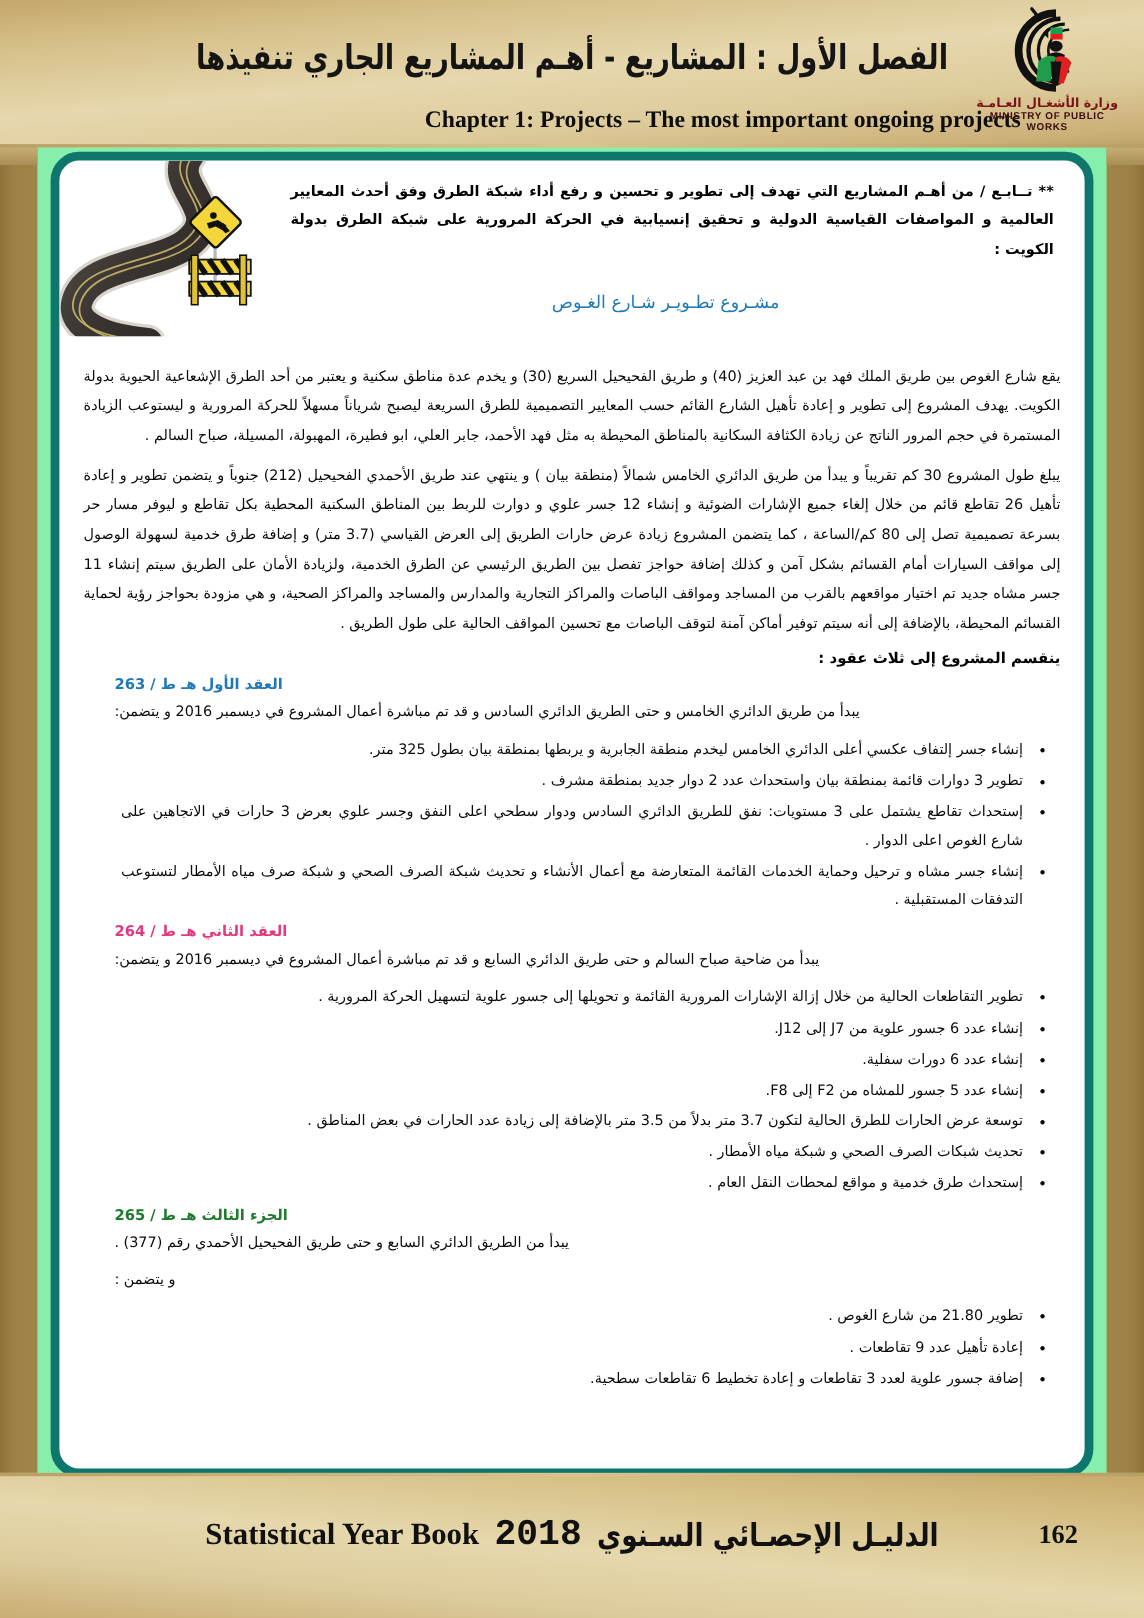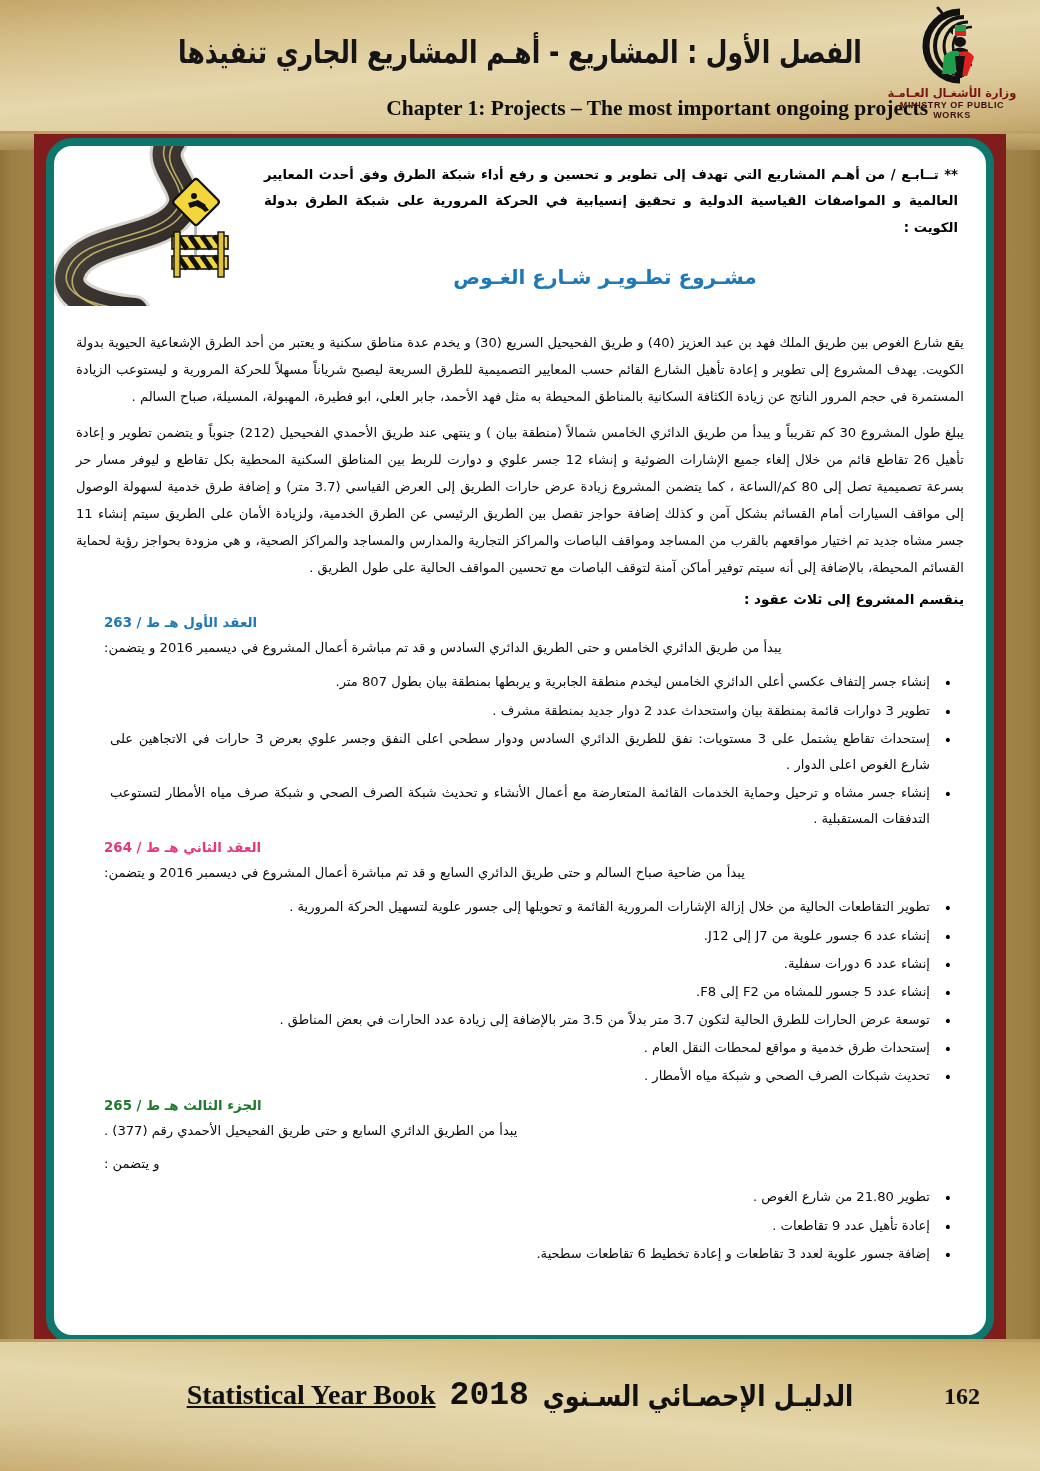--- a/index.html
+++ b/index.html
@@ -9,21 +9,21 @@
     background: #ffffff;
   }
   body {
     font-family: "Liberation Serif", "DejaVu Serif", serif;
   }
   .page {
     position: relative;
     width: 1040px;
     height: 1471px;
     overflow: hidden;
-    background: #7f1d1d;
+    background: #86efac;
   }
 
   
   .header-band {
     position: absolute;
     left: 0; top: 0;
     width: 1040px;
     height: 134px;
     background: linear-gradient(180deg,
         #bfa濾 0%, #c8ab6e 0%, #d8c28c 18%, #e4d2a4 45%,
@@ -125,21 +125,21 @@
     position:absolute;
     left:0; right:0; top:38px;
     display:flex;
     align-items:baseline;
     justify-content:center;
     gap:14px;
     direction:ltr;
   }
   .foot-en{
     font-family:"Liberation Serif", serif;
-    font-size:28px; font-weight:700; color:#111;text-decoration:underline;
+    font-size:28px; font-weight:700; color:#111;
   }
   .foot-year{
     font-family:Liberation Mono, monospace;
     font-size:33px; font-weight:700; color:#111;
   }
   .foot-ar{
     font-family:"DejaVu Sans", sans-serif;
     font-size:24px; font-weight:700; color:#111;
     direction:rtl; transform: scaleY(1.2);
   }
@@ -178,22 +178,22 @@
     line-height: 2.0;
     color: #000;
     text-align: justify;
     padding-left: 190px;
     padding-right: 8px;
   }
   .project-title {
     margin-top: 24px;
     text-align: center;
     font-family: "DejaVu Sans", sans-serif;
-    font-size: 20px;
-    font-weight: 700;
+    font-size: 16px;
+    font-weight: 400;
     color: #1f79b7;
     letter-spacing: 1.5px;
     padding-left: 170px;
   }
   .road-art {
     position: absolute;
     left: 0; top: 0;
     width: 186px; height: 160px;
     overflow: hidden;
   }
@@ -352,36 +352,36 @@
     <div class="body">
 
       <p class="para">يقع شارع الغوص بين طريق الملك فهد بن عبد العزيز (40) و طريق الفحيحيل السريع (30) و يخدم عدة مناطق سكنية و يعتبر من أحد الطرق الإشعاعية الحيوية بدولة الكويت. يهدف المشروع إلى تطوير و إعادة تأهيل الشارع القائم حسب المعايير التصميمية للطرق السريعة ليصبح شرياناً مسهلاً للحركة المرورية و ليستوعب الزيادة المستمرة في حجم المرور الناتج عن زيادة الكثافة السكانية بالمناطق المحيطة به مثل فهد الأحمد، جابر العلي، ابو فطيرة، المهبولة، المسيلة، صباح السالم .</p>
       <p class="para">يبلغ طول المشروع 30 كم تقريباً و يبدأ من طريق الدائري الخامس شمالاً (منطقة بيان ) و ينتهي عند طريق الأحمدي الفحيحيل (212) جنوباً و يتضمن تطوير و إعادة تأهيل 26 تقاطع قائم من خلال إلغاء جميع الإشارات الضوئية و إنشاء 12 جسر علوي و دوارت للربط بين المناطق السكنية المحطية بكل تقاطع و ليوفر مسار حر بسرعة تصميمية تصل إلى 80 كم/الساعة ، كما يتضمن المشروع زيادة عرض حارات الطريق إلى العرض القياسي (3.7 متر) و إضافة طرق خدمية لسهولة الوصول إلى مواقف السيارات أمام القسائم بشكل آمن و كذلك إضافة حواجز تفصل بين الطريق الرئيسي عن الطرق الخدمية، ولزيادة الأمان على الطريق سيتم إنشاء 11 جسر مشاه جديد تم اختيار مواقعهم بالقرب من المساجد ومواقف الباصات والمراكز التجارية والمدارس والمساجد والمراكز الصحية، و هي مزودة بحواجز رؤية لحماية القسائم المحيطة، بالإضافة إلى أنه سيتم توفير أماكن آمنة لتوقف الباصات مع تحسين المواقف الحالية على طول الطريق .</p>
 
       <div class="subhead">ينقسم المشروع إلى ثلاث عقود :</div>
 
       <div class="contract-head c-blue">العقد الأول هـ ط / 263</div>
       <div class="lead">يبدأ من طريق الدائري الخامس و حتى الطريق الدائري السادس و قد تم مباشرة أعمال المشروع في ديسمبر 2016 و يتضمن:</div>
       <ul class="bullets">
-        <li>إنشاء جسر إلتفاف عكسي أعلى الدائري الخامس ليخدم منطقة الجابرية و يربطها بمنطقة بيان بطول 807 متر.</li>
+        <li>إنشاء جسر إلتفاف عكسي أعلى الدائري الخامس ليخدم منطقة الجابرية و يربطها بمنطقة بيان بطول 325 متر.</li>
         <li>تطوير 3 دوارات قائمة بمنطقة بيان واستحداث عدد 2 دوار جديد بمنطقة مشرف .</li>
         <li>إستحداث تقاطع يشتمل على 3 مستويات: نفق للطريق الدائري السادس ودوار سطحي اعلى النفق وجسر علوي بعرض 3 حارات في الاتجاهين على شارع الغوص اعلى الدوار .</li>
         <li>إنشاء جسر مشاه و ترحيل وحماية الخدمات القائمة المتعارضة مع أعمال الأنشاء و تحديث شبكة الصرف الصحي و شبكة صرف مياه الأمطار لتستوعب التدفقات المستقبلية .</li>
       </ul>
 
       <div class="contract-head c-pink">العقد الثاني هـ ط / 264</div>
       <div class="lead">يبدأ من ضاحية صباح السالم و حتى طريق الدائري السابع  و قد تم مباشرة أعمال المشروع في ديسمبر 2016 و يتضمن:</div>
       <ul class="bullets">
         <li>تطوير التقاطعات الحالية من خلال إزالة الإشارات المرورية القائمة و تحويلها إلى جسور علوية لتسهيل الحركة المرورية .</li>
         <li>إنشاء عدد 6 جسور علوية من J7 إلى J12.</li>
         <li>إنشاء عدد 6 دورات سفلية.</li>
         <li>إنشاء عدد 5 جسور للمشاه من F2 إلى F8.</li>
         <li>توسعة عرض الحارات للطرق الحالية لتكون 3.7 متر بدلاً من 3.5 متر بالإضافة إلى زيادة عدد الحارات في بعض المناطق .</li>
+        <li>تحديث شبكات الصرف الصحي و شبكة مياه الأمطار .</li>
         <li>إستحداث طرق خدمية و مواقع لمحطات النقل العام .</li>
-        <li>تحديث شبكات الصرف الصحي و شبكة مياه الأمطار .</li>
       </ul>
 
       <div class="contract-head c-green">الجزء الثالث هـ ط / 265</div>
       <div class="lead">يبدأ من الطريق الدائري السابع و حتى طريق الفحيحيل الأحمدي رقم (377) .</div>
       <div class="lead">و يتضمن :</div>
       <ul class="bullets">
         <li>تطوير 21.80 من شارع الغوص .</li>
         <li>إعادة تأهيل عدد 9 تقاطعات .</li>
         <li>إضافة جسور علوية لعدد 3 تقاطعات و إعادة تخطيط 6 تقاطعات سطحية.</li>
 

